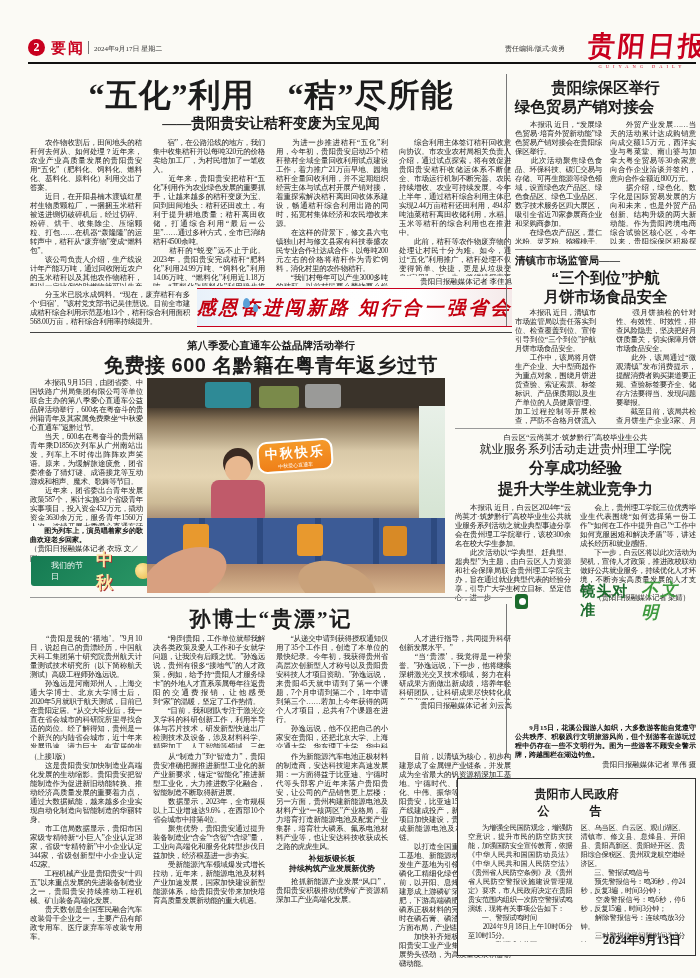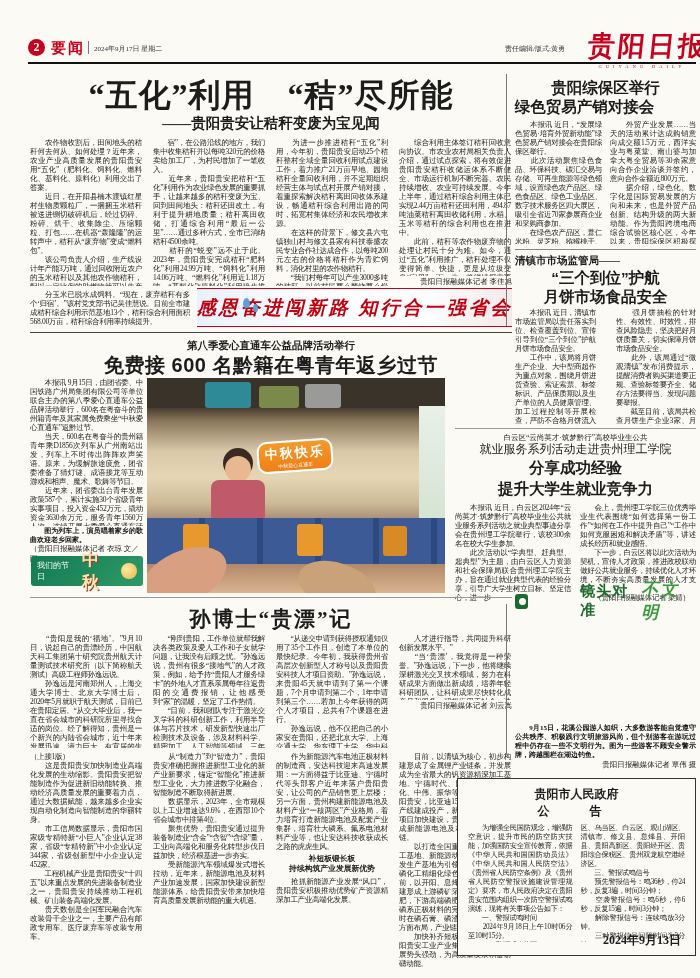--- a/index.html
+++ b/index.html
@@ -33,21 +33,21 @@
   .subhead-b{font-size:7.8px;font-weight:bold;text-align:center;line-height:10px;}
   
   .banner-ad{background:linear-gradient(90deg,#e8f1fa 0%,#fdfdfd 35%,#ffffff 70%,#f4e9e9 100%);
              border-top:1.5px solid #c8randomize001e;border-top:1.5px solid #c8001e;border-bottom:1.5px solid #c8001e;
              display:flex;align-items:center;justify-content:center;}
   .banner-ad .slogan{color:#c30010;font-weight:900;font-size:19px;letter-spacing:3px;
              font-style:italic;white-space:nowrap;}
   .drop{width:7px;height:10px;background:#5aa0d8;border-radius:50% 50% 50% 50%/60% 60% 40% 40%;}
   
   .ma-box{background:linear-gradient(135deg,#157a52,#2d9a68);border-radius:3px;display:flex;
-          align-items:center;gap:6px;padding:4px 6px;}
+          align-items:center;gap:6px;padding:4px 20px;}
   .ma-small{color:#fff;font-size:8px;writing-mode:initial;}
   .ma-big{color:#ffe9a8;font-weight:900;font-size:17px;text-shadow:1px 1px 0 #a33;}
   .ma-moon{width:16px;height:16px;border-radius:50%;background:radial-gradient(circle at 35% 35%,#ffe9a0,#e8b84a);}
   
   .lens-title-bold{color:#1c6b2d;font-weight:900;font-size:15px;letter-spacing:1px;margin-left:48px;}
   .lens-title-script{color:#3f9a3f;font-weight:900;font-size:17px;font-style:italic;letter-spacing:2px;}
   .lens-chip{width:15px;height:15px;background:#1c6b2d;border-radius:3px;position:relative;}
   .lens-chip:after{content:"";position:absolute;left:4px;top:4px;width:7px;height:7px;border-radius:50%;background:#fff;}
   
   .notice-box{border:1px solid #333;background:#fbfaf5;}

